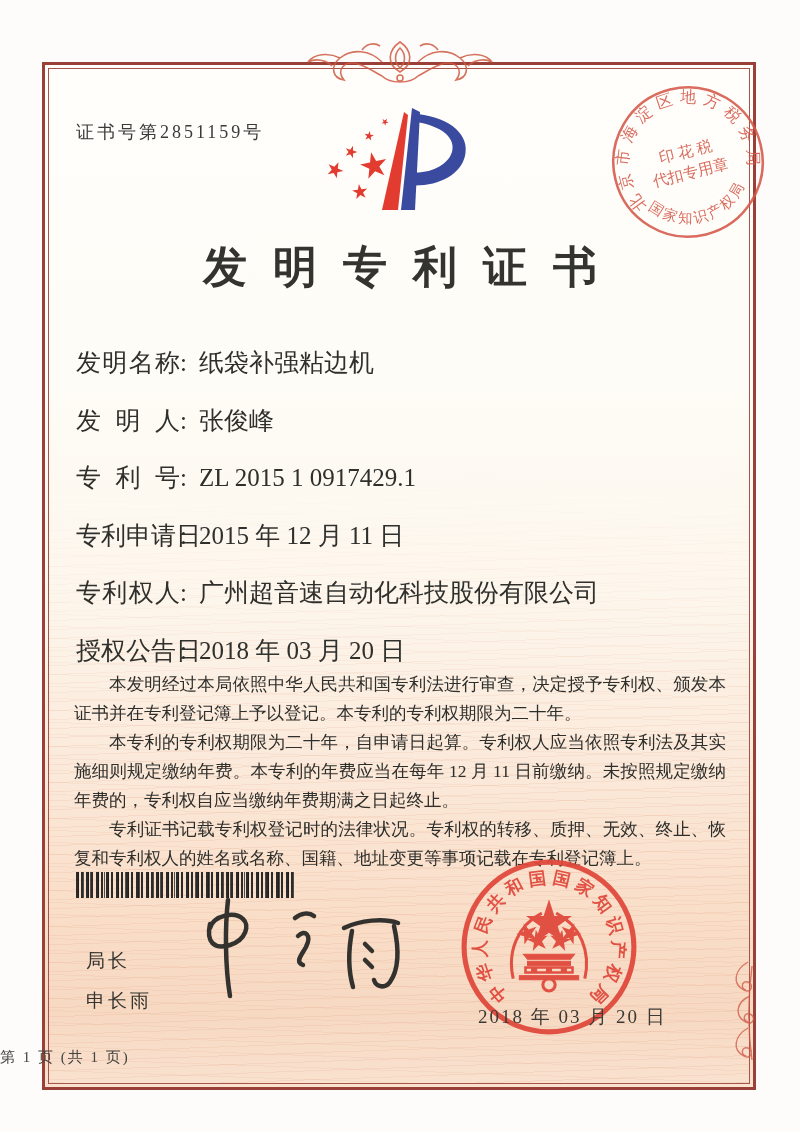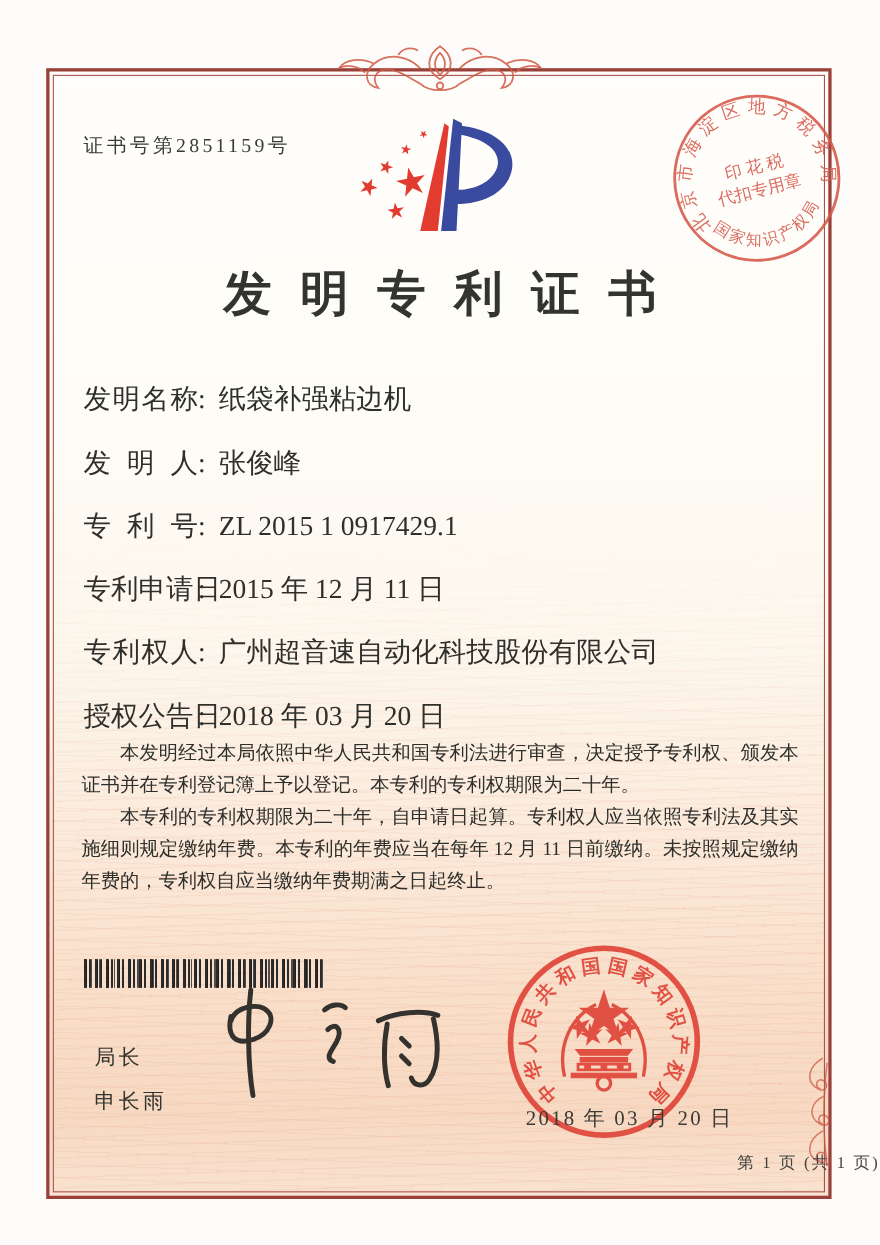--- a/index.html
+++ b/index.html
@@ -66,21 +66,21 @@
   .director { position:absolute; left:86px; top:936px; font-size:19px; color:#33332f;
     font-family:"Liberation Sans","DejaVu Sans",sans-serif; letter-spacing:3px;margin-top:12px; }
   .director .name { display:block; margin-top:14px; }
   .signature { position:absolute; left:198px; top:892px; }
   .official-seal { position:absolute; left:460px; top:858px; width:178px; height:178px; opacity:0.93; }
   .issue-date {
     position:absolute; left:478px; top:1004px; font-size:19px; color:#3b3a36;
     letter-spacing:2px; z-index:5;
   }
   .footer {
-    position:absolute; left:0; top:1048px; width:100%; text-align:right;
+    position:absolute; left:0; top:1048px; width:100%; text-align:left;
     font-size:15px; color:#44433f; letter-spacing:2px;
   }
   .top-ornament { position:absolute; left:278px; top:28px; z-index:2; }
   .corner-ornament { position:absolute; left:704px; top:956px; opacity:.75; }
   svg text { font-family:"Liberation Serif","DejaVu Serif",serif; }
 </style>
 </head>
 <body>
 
 <div class="page">
@@ -161,20 +161,21 @@
       <span class="flabel">专利权人</span><span class="fsep">:</span><span class="fvalue">广州超音速自动化科技股份有限公司</span>
     </div>
     <div class="frow">
       <span class="flabel">授权公告日</span><span class="fsep">:</span><span class="fvalue">2018 年 03 月 20 日</span>
     </div>
   </div>
 
   <div class="paras">
     <p>本发明经过本局依照中华人民共和国专利法进行审查，决定授予专利权、颁发本证书并在专利登记簿上予以登记。本专利的专利权期限为二十年。</p>
     <p>本专利的专利权期限为二十年，自申请日起算。专利权人应当依照专利法及其实施细则规定缴纳年费。本专利的年费应当在每年 12 月 11 日前缴纳。未按照规定缴纳年费的，专利权自应当缴纳年费期满之日起终止。</p>
+    <p>专利证书记载专利权登记时的法律状况。专利权的转移、质押、无效、终止、恢复和专利权人的姓名或名称、国籍、地址变更等事项记载在专利登记簿上。</p>
   </div>
 
   <div class="barcode"></div>
 
   <div class="director">
     <span>局长</span>
     <span class="name">申长雨</span>
   </div>
 
   <svg class="signature" width="210" height="115" viewBox="0 0 210 115">

